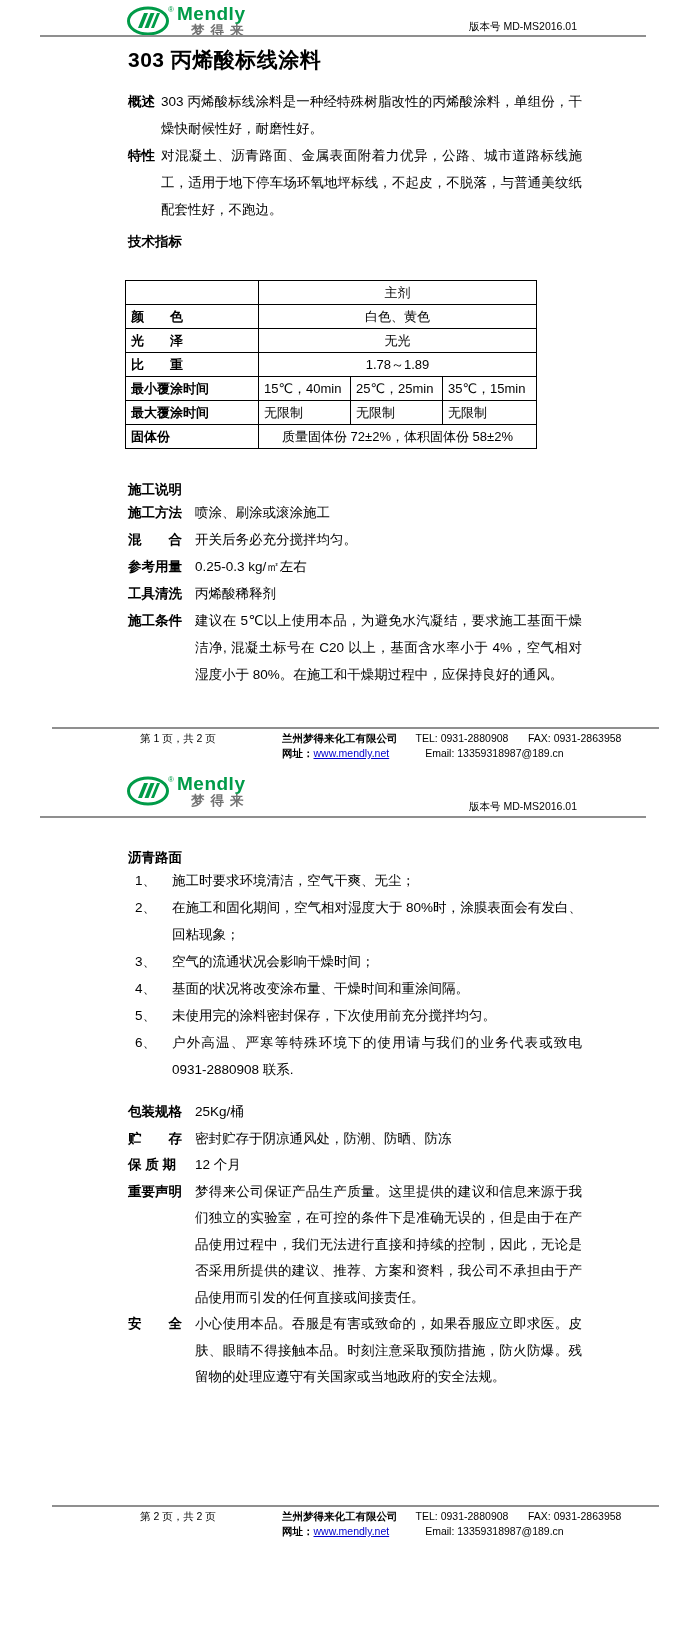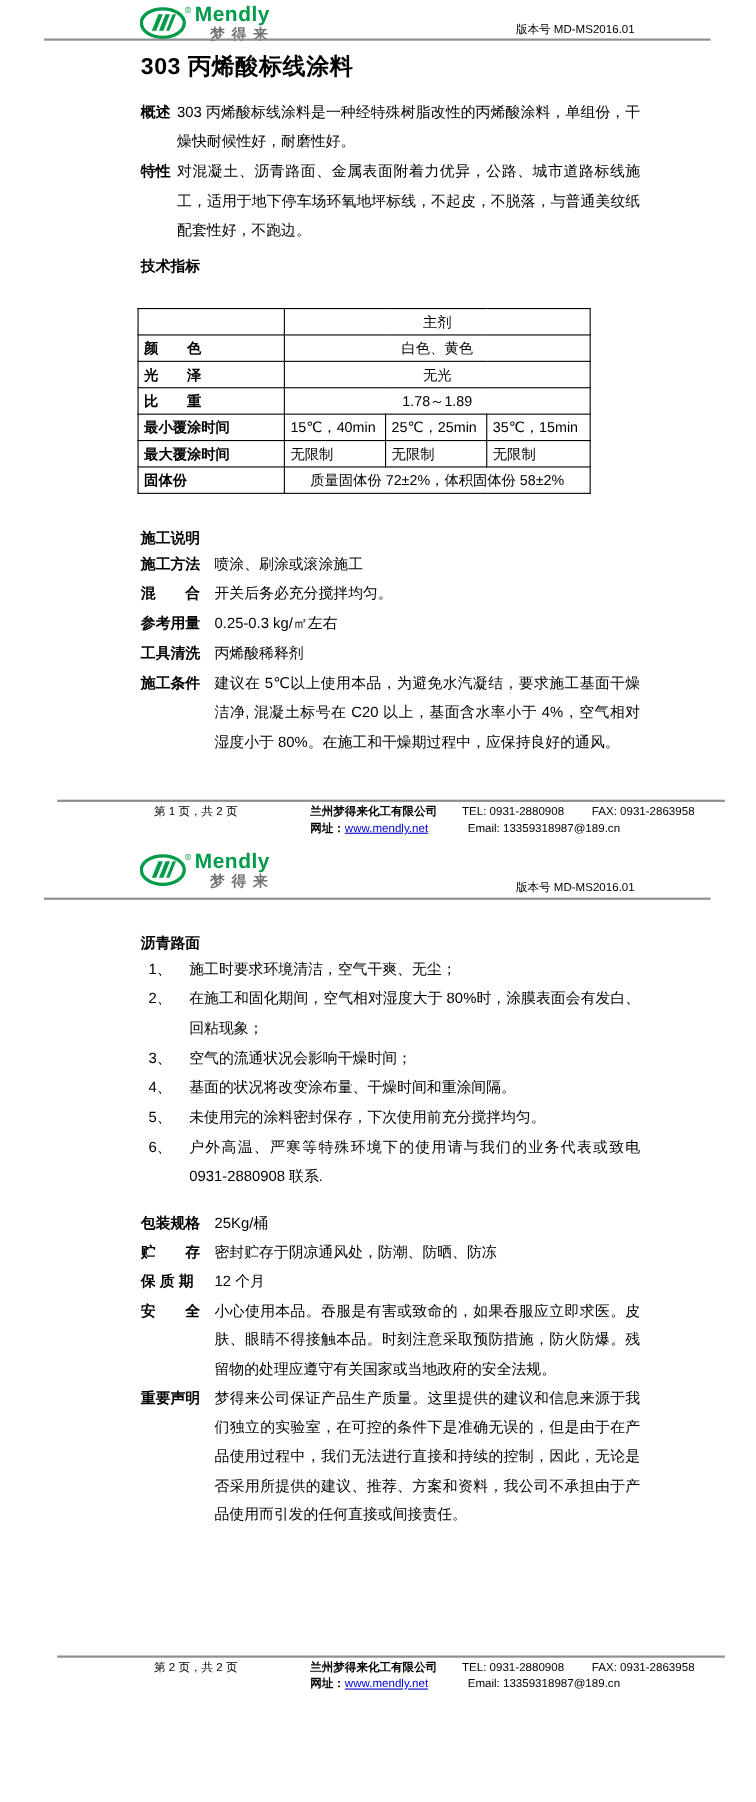--- a/index.html
+++ b/index.html
@@ -56,21 +56,21 @@
   .details { margin-top:16px; }
   .kv2 { line-height:26.5px; }
 
   
   .footer { position:absolute; left:52px; width:607px; border-top:2px solid #8f8f8f; font-size:10.5px; line-height:15px; padding-top:2px; }
   #page1 .footer { top:727px; }
   #page2 .footer { top:745px; }
   .f-row { display:flex; white-space:nowrap; }
   .f-page { margin-left:88px; width:142px; }
   .f-co { width:128px; font-weight:bold; }
-  .f-tel { margin-left:10px; width:104px; }
+  .f-tel { margin-left:0; width:104px;text-align:center; }
   .f-fax { margin-left:14px; }
   .f-row2 { }
   .f-weblabel { margin-left:230px; font-weight:bold; }
   .f-link { color:#0000CC; text-decoration:underline; cursor:pointer; }
   .f-email { margin-left:36px; }
 </style>
 </head>
 <body>
 
 <div class="canvas">
@@ -253,26 +253,26 @@
         </div>
         <div class="kv kv2">
           <span class="kv-label">贮　　存</span>
           <span class="kv-text">密封贮存于阴凉通风处，防潮、防晒、防冻</span>
         </div>
         <div class="kv kv2">
           <span class="kv-label">保 质 期</span>
           <span class="kv-text">12 个月</span>
         </div>
         <div class="kv kv2">
+          <span class="kv-label">重要声明</span>
+          <span class="kv-text">梦得来公司保证产品生产质量。这里提供的建议和信息来源于我们独立的实验室，在可控的条件下是准确无误的，但是由于在产品使用过程中，我们无法进行直接和持续的控制，因此，无论是否采用所提供的建议、推荐、方案和资料，我公司不承担由于产品使用而引发的任何直接或间接责任。</span>
+        </div>
+        <div class="kv kv2">
           <span class="kv-label">安　　全</span>
           <span class="kv-text">小心使用本品。吞服是有害或致命的，如果吞服应立即求医。皮肤、眼睛不得接触本品。时刻注意采取预防措施，防火防爆。残留物的处理应遵守有关国家或当地政府的安全法规。</span>
-        </div>
-        <div class="kv kv2">
-          <span class="kv-label">重要声明</span>
-          <span class="kv-text">梦得来公司保证产品生产质量。这里提供的建议和信息来源于我们独立的实验室，在可控的条件下是准确无误的，但是由于在产品使用过程中，我们无法进行直接和持续的控制，因此，无论是否采用所提供的建议、推荐、方案和资料，我公司不承担由于产品使用而引发的任何直接或间接责任。</span>
         </div>
       </div>
     </div>
 
     <div class="footer">
       <div class="f-row">
         <span class="f-page">第 2 页，共 2 页</span>
         <span class="f-co">兰州梦得来化工有限公司</span>
         <span class="f-tel">TEL: 0931-2880908</span>
         <span class="f-fax">FAX: 0931-2863958</span>

